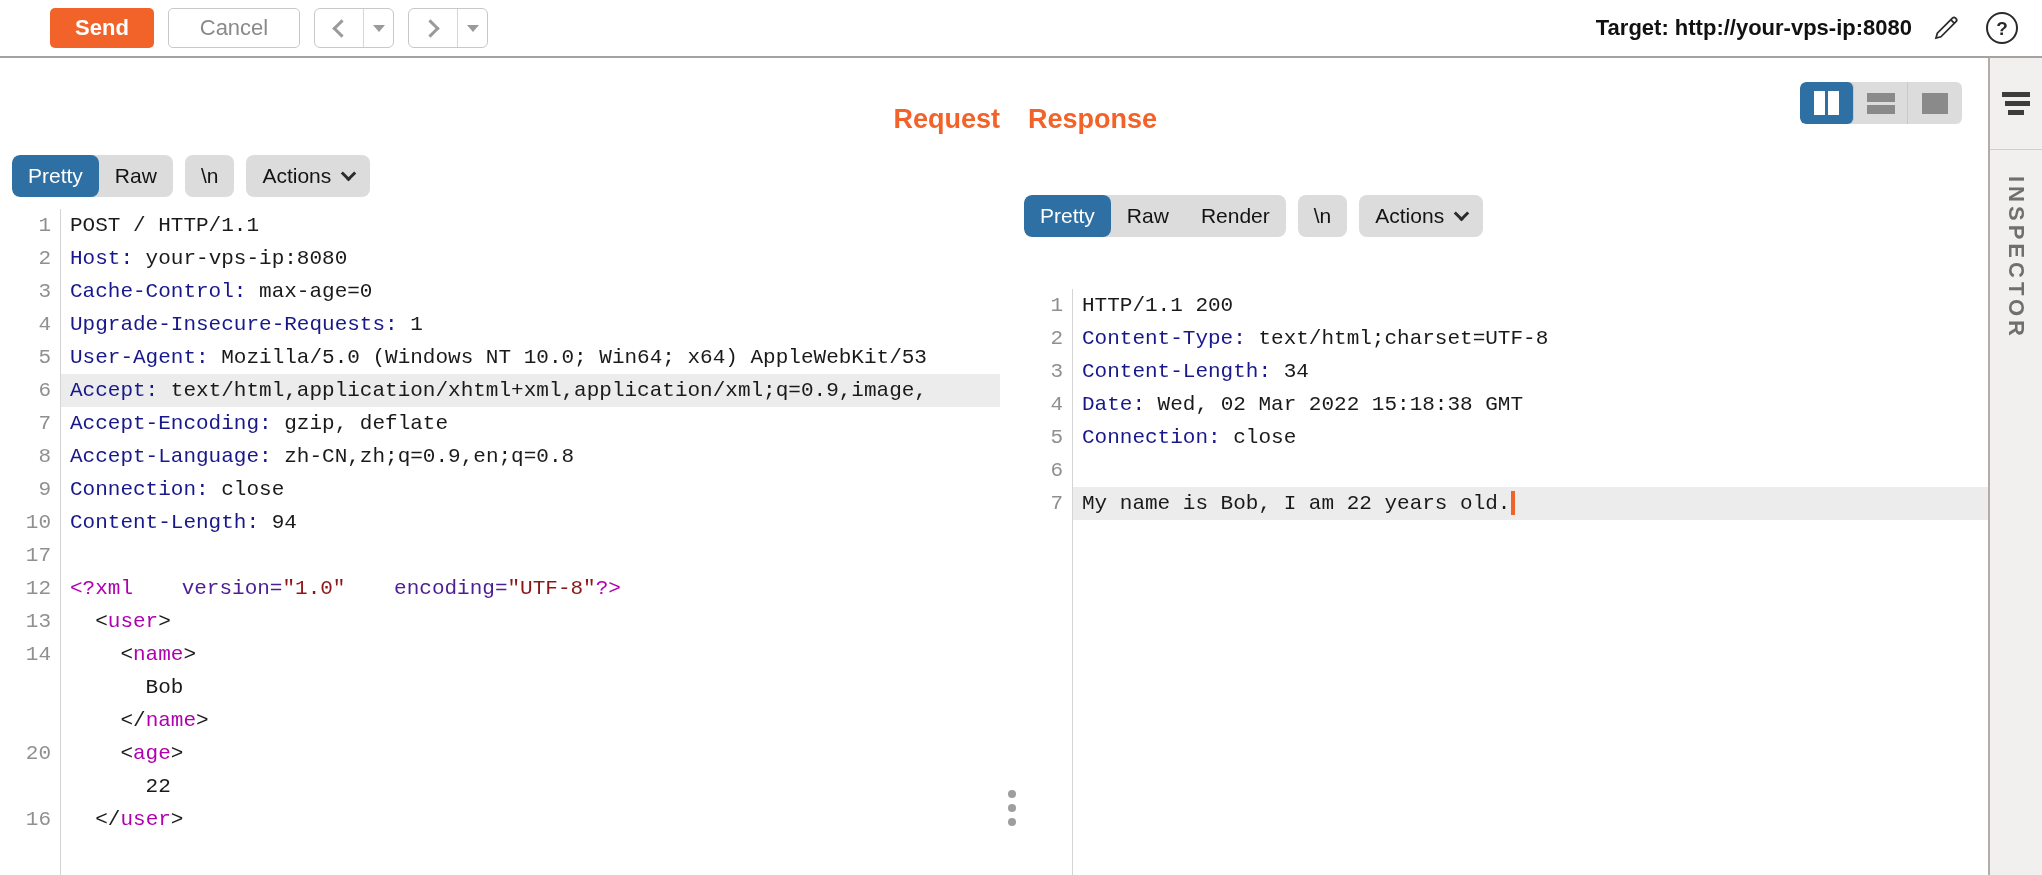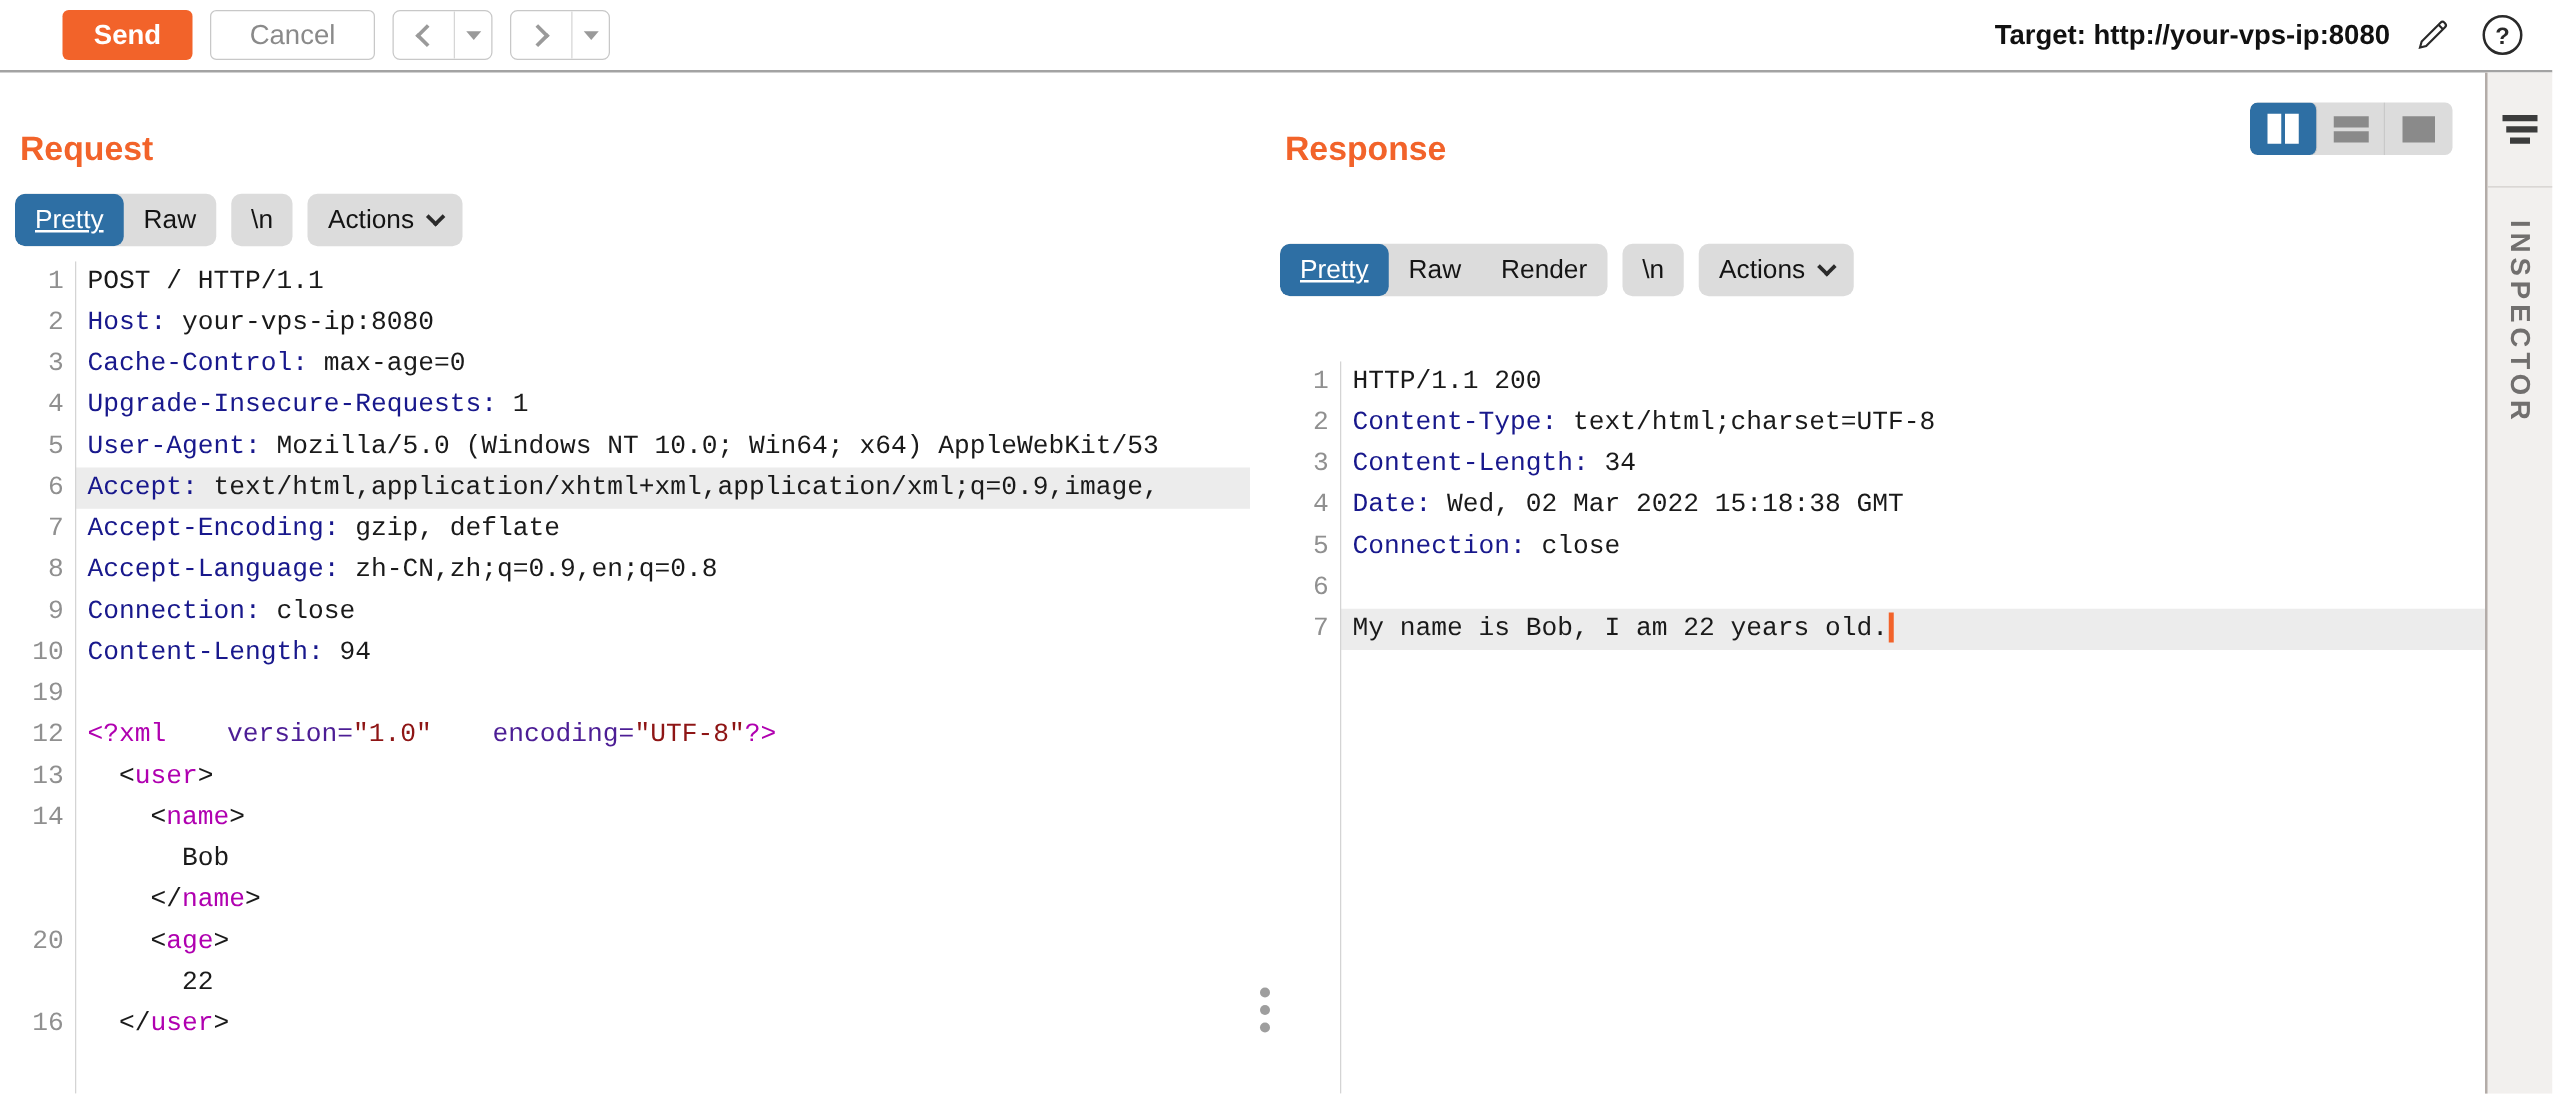--- a/index.html
+++ b/index.html
@@ -29,31 +29,31 @@
   .toolbar .spacer { flex:1; }
   .target-label { font-size:22px; font-weight:bold; color:#111; white-space:nowrap; }
   .icon-btn { background:none; border:none; display:flex; align-items:center;
               justify-content:center; cursor:pointer; padding:0 4px; }
 
   
   .main { display:flex; height:817px; }
   .panel { display:flex; flex-direction:column; overflow:hidden; }
   .panel.request  { width:1000px; padding-left:12px; }
   .panel.response { flex:1;gap:40px; }
-  .panel-header { display:flex; align-items:flex-start; }
+  .panel-header { display:flex; align-items:flex-start;justify-content:flex-end; }
   .panel-title { color:#f2632a; font-size:27px; font-weight:bold; margin:46px 0 0 4px; }
   .hdr-spacer { flex:1; }
 
   
   .tabs-row { display:flex; align-items:center; margin-top:20px; }
   .tab-group { display:inline-flex; background:#dcdcdc; border-radius:8px;
                height:42px; align-items:stretch; margin-right:12px; overflow:hidden; }
   .tab { padding:0 16px; font-size:21px; color:#141414; display:flex; align-items:center;
          cursor:pointer; white-space:pre; }
-  .tab.active { background:#2e6fa4; color:#fff; border-radius:8px;text-decoration:underline; }
+  .tab.active { background:#2e6fa4; color:#fff; border-radius:8px; }
   .chev-down { width:11px; height:11px; border-right:3px solid #2b2b2b;
                border-bottom:3px solid #2b2b2b; transform:rotate(45deg);
                display:inline-block; margin-left:12px; margin-bottom:5px; }
 
   
   .layout-group { display:flex; background:#dcdcdc; border-radius:6px; margin:24px 26px 0 0;
                   overflow:hidden; }
   .layout-btn { width:54px; height:42px; display:flex; align-items:center; gap:3px;
                 justify-content:center; border-right:1px solid #c9c9c9; cursor:pointer; }
   .layout-btn:last-child { border-right:none; }
@@ -189,21 +189,21 @@
         </div>
         <div class="row">
           <span class="ln">9</span>
           <span class="code"><span class="seg-header">Connection:</span><span class="seg-plain"> close</span></span>
         </div>
         <div class="row">
           <span class="ln">10</span>
           <span class="code"><span class="seg-header">Content-Length:</span><span class="seg-plain"> 94</span></span>
         </div>
         <div class="row">
-          <span class="ln">19</span>
+          <span class="ln">17</span>
           <span class="code"></span>
         </div>
         <div class="row">
           <span class="ln">12</span>
           <span class="code"><span class="seg-tag">&lt;?xml</span><span class="seg-plain"> </span><span class="seg-attr">version=</span><span class="seg-val">"1.0"</span><span class="seg-plain"> </span><span class="seg-attr">encoding=</span><span class="seg-val">"UTF-8"</span><span class="seg-tag">?&gt;</span></span>
         </div>
         <div class="row">
           <span class="ln">13</span>
           <span class="code"><span class="seg-plain">  &lt;</span><span class="seg-tag">user</span><span class="seg-plain">&gt;</span></span>
         </div>

